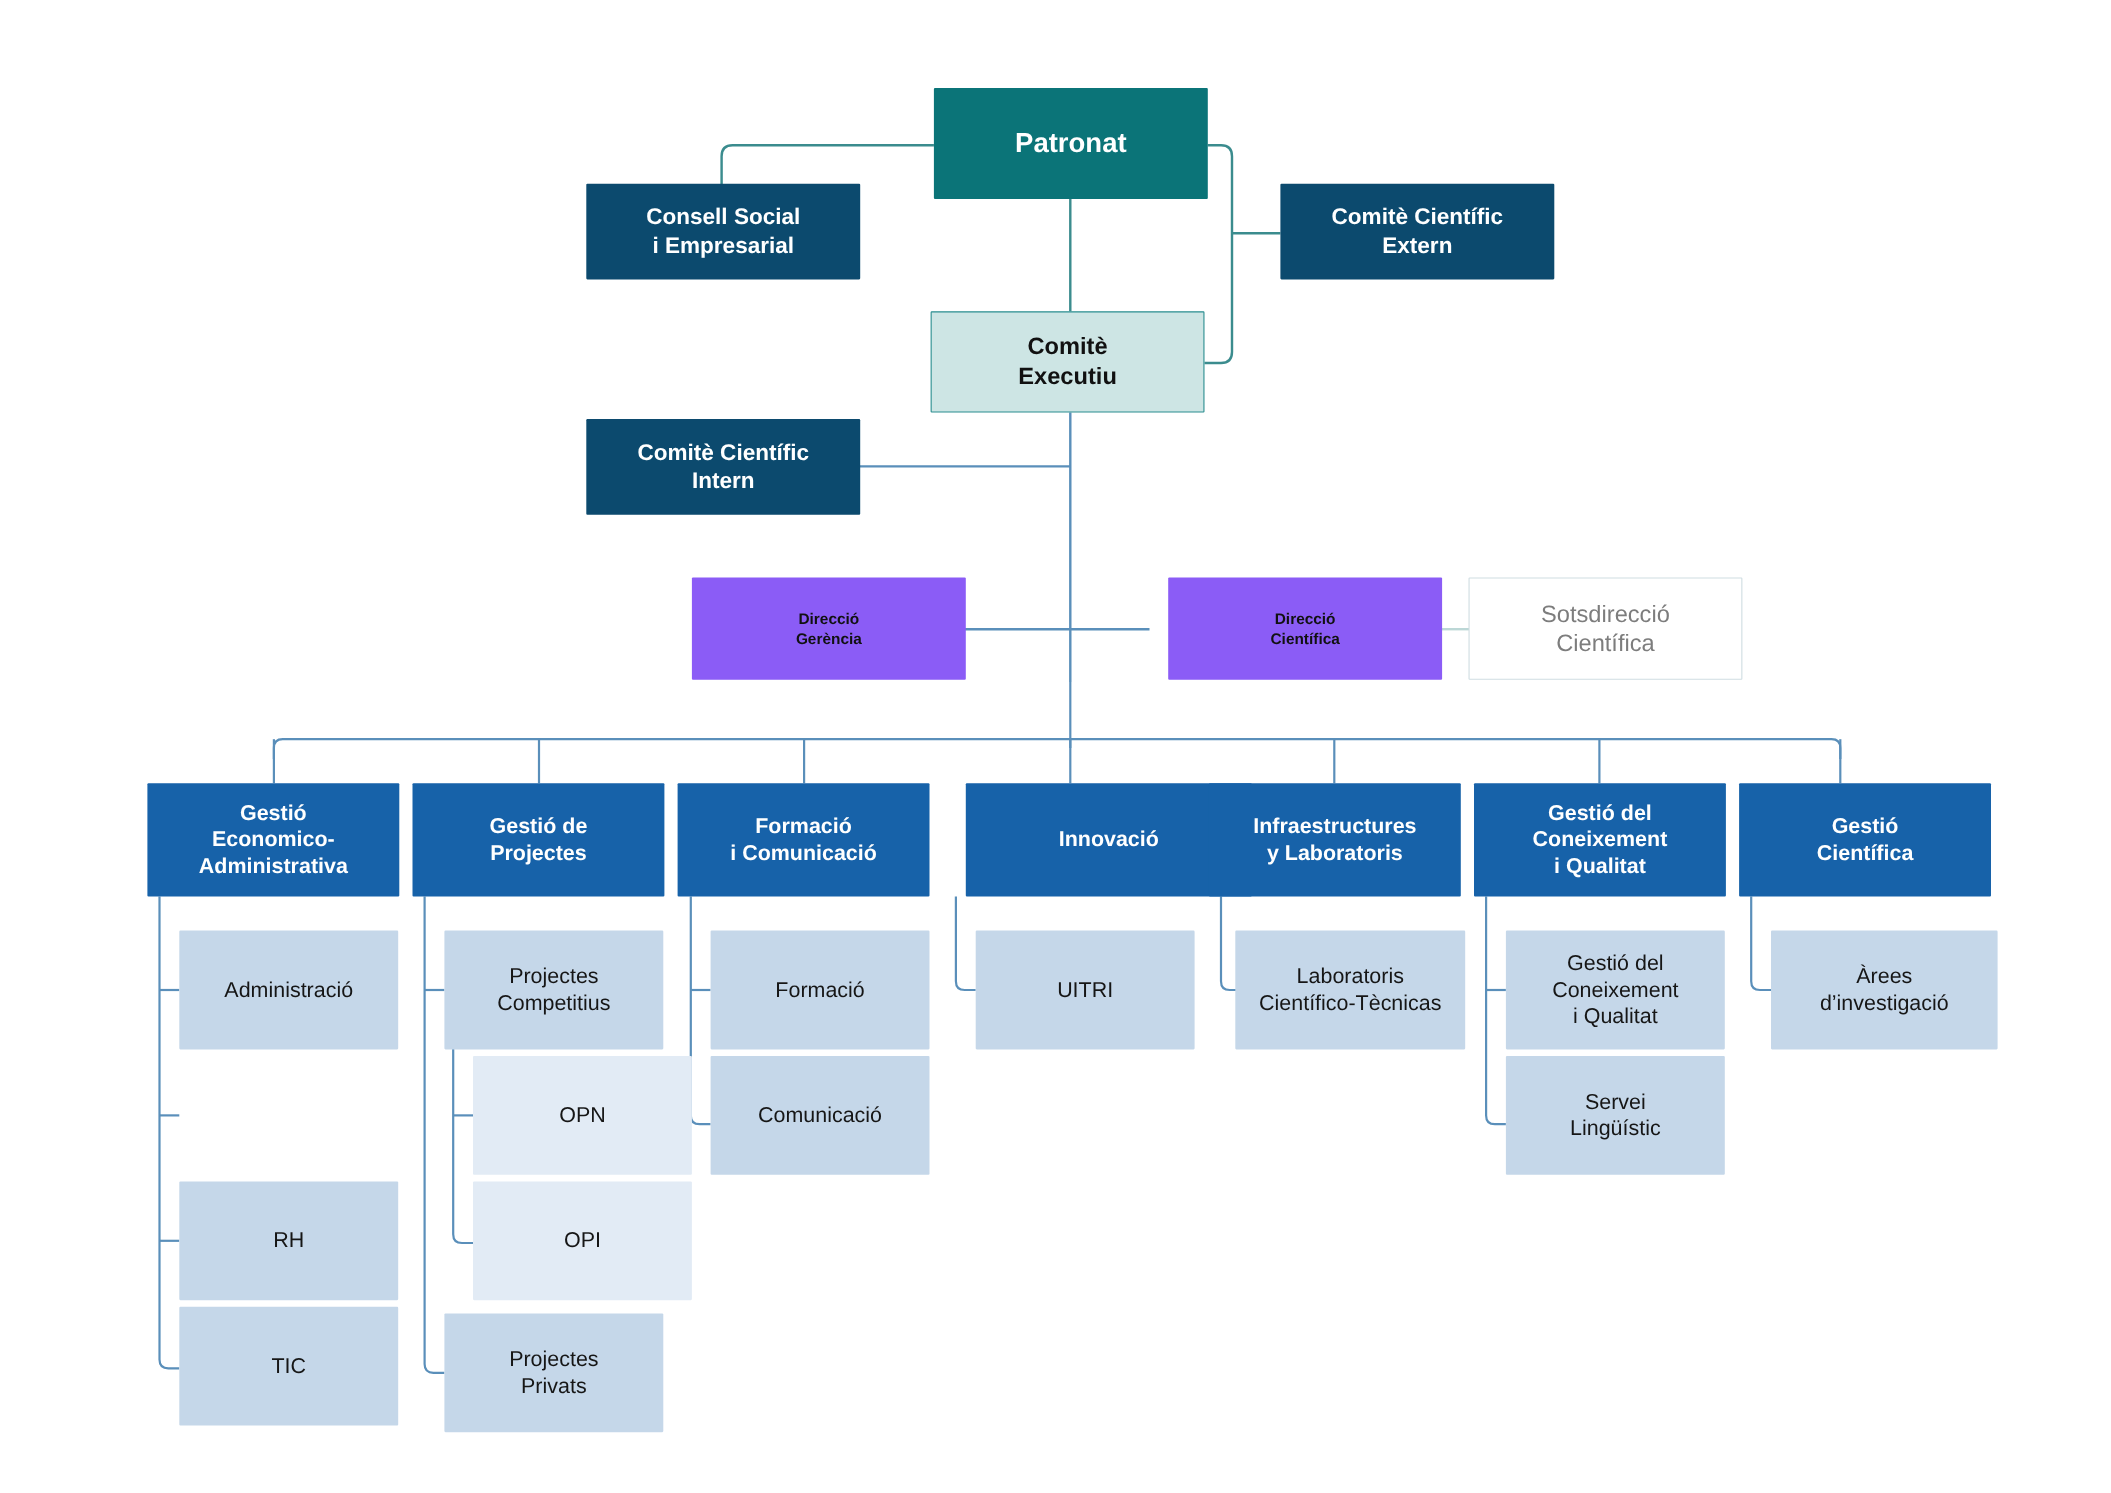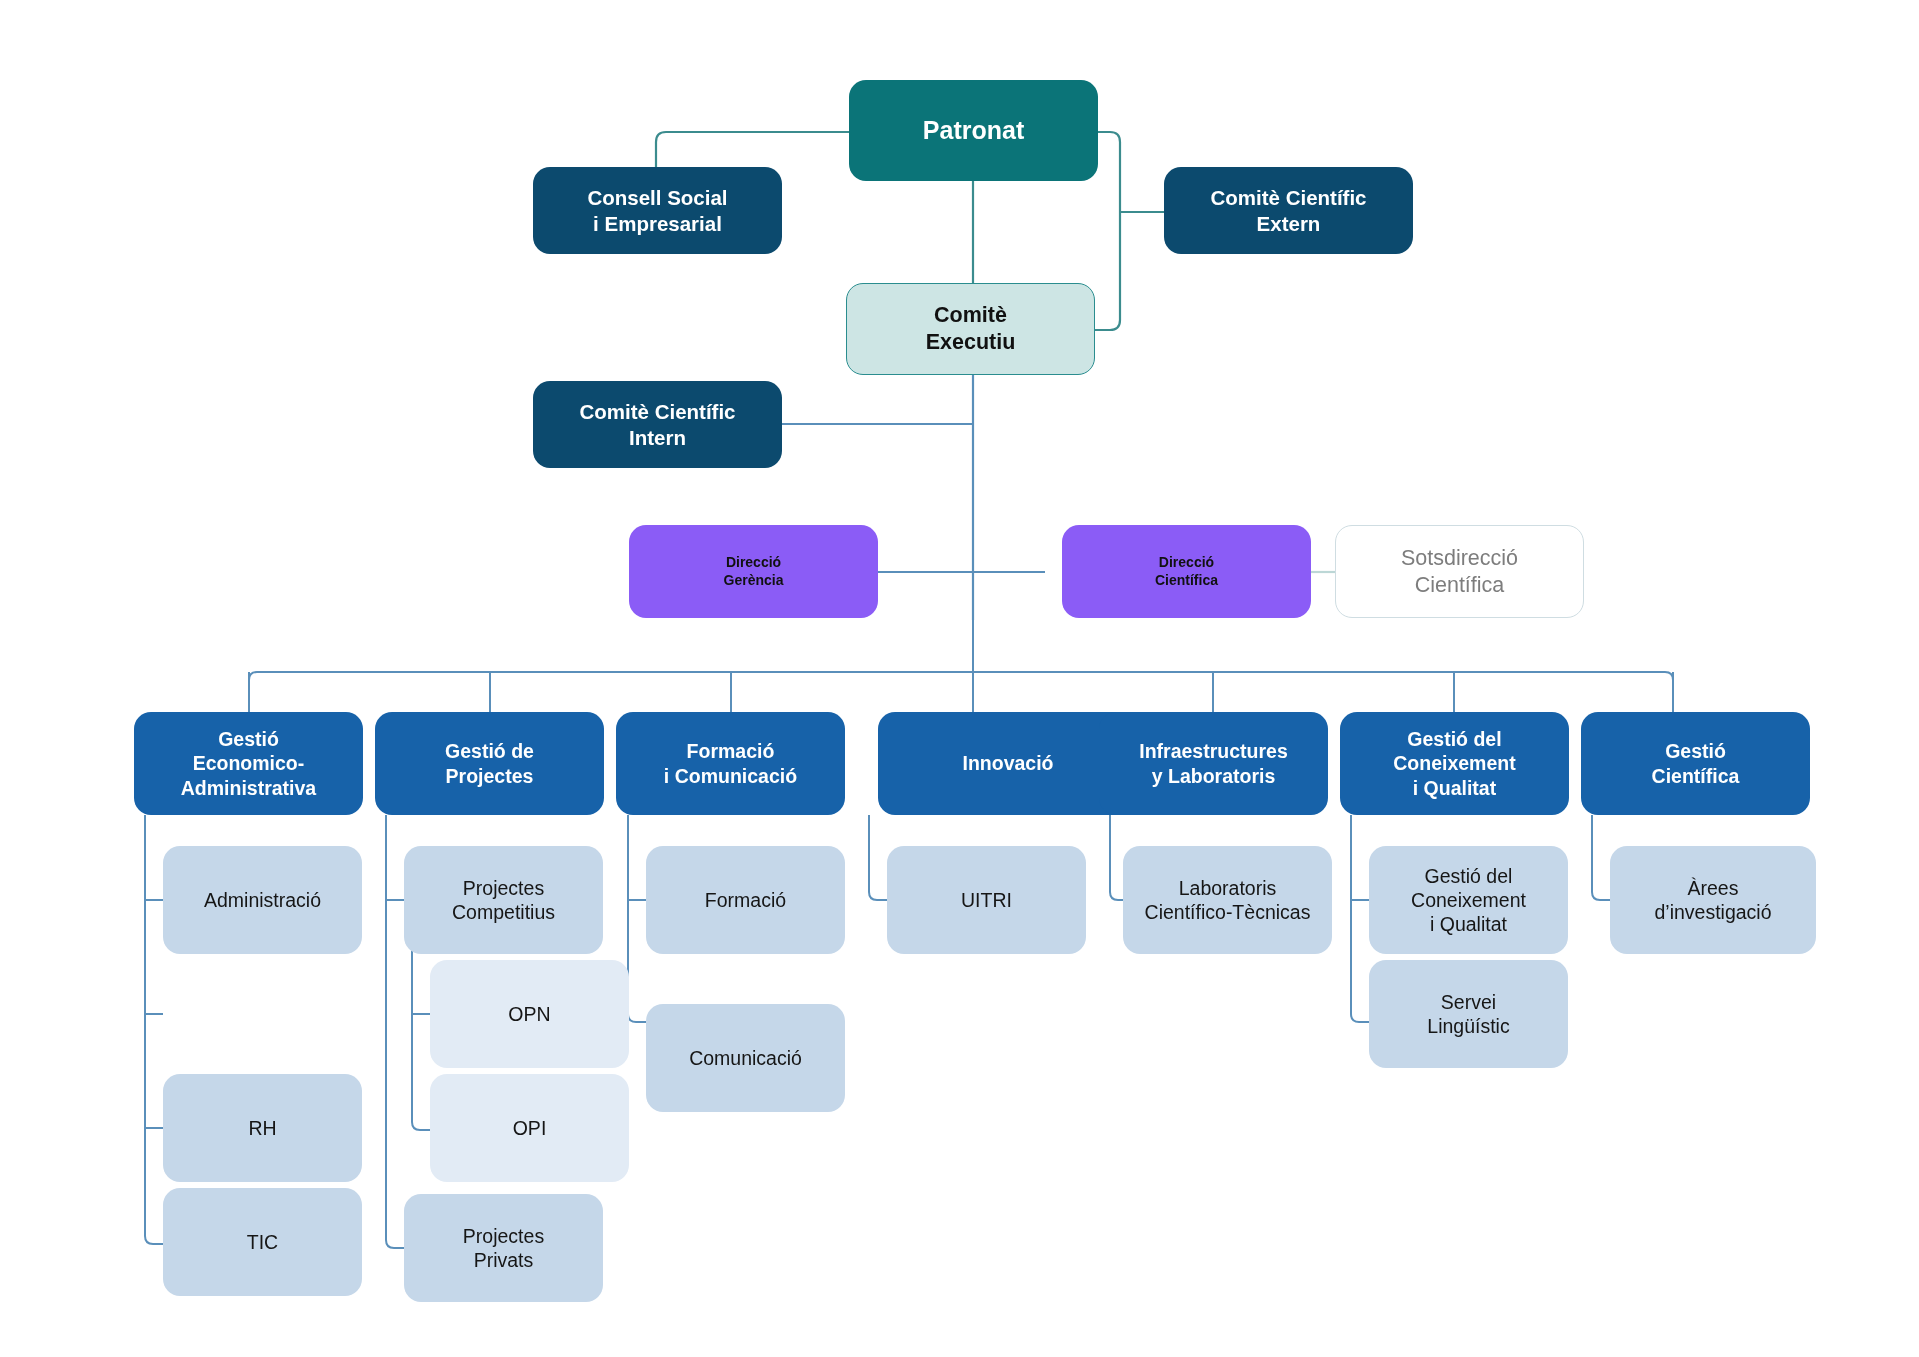--- a/index.html
+++ b/index.html
@@ -26,21 +26,21 @@
     height: 1357px;
     pointer-events: none;
   }
   .node {
     position: absolute;
     box-sizing: border-box;
     display: flex;
     align-items: center;
     justify-content: center;
     text-align: center;
-    border-radius: 17px;
+    border-radius: 1px;
     line-height: 1.24;
     white-space: pre-line;
     z-index: 2;
   }
 
   
   .v-teal-dark {
     background: #0b7478;
     color: #ffffff;
     font-weight: bold;
@@ -200,21 +200,21 @@
   <div class="node v-blue-sub" style="left:163px; top:1188px; width:199px; height:108px;">TIC</div>
 
   <div class="node v-blue-sub" style="left:404px; top:846px; width:199px; height:108px;">Projectes
 Competitius</div>
   <div class="node v-blue-sub2" style="left:430px; top:960px; width:199px; height:108px;">OPN</div>
   <div class="node v-blue-sub2" style="left:430px; top:1074px; width:199px; height:108px;">OPI</div>
   <div class="node v-blue-sub" style="left:404px; top:1194px; width:199px; height:108px;">Projectes
 Privats</div>
 
   <div class="node v-blue-sub" style="left:646px; top:846px; width:199px; height:108px;">Formació</div>
-  <div class="node v-blue-sub" style="left:646px; top:1004px; width:199px; height:108px;">Comunicació</div>
+  <div class="node v-blue-sub" style="left:646px; top:960px; width:199px; height:108px;">Comunicació</div>
 
   <div class="node v-blue-sub" style="left:887px; top:846px; width:199px; height:108px;">UITRI</div>
 
   <div class="node v-blue-sub" style="left:1123px; top:846px; width:209px; height:108px;">Laboratoris
 Científico-Tècnicas</div>
 
   <div class="node v-blue-sub" style="left:1369px; top:846px; width:199px; height:108px;">Gestió del
 Coneixement
 i Qualitat</div>
   <div class="node v-blue-sub" style="left:1369px; top:960px; width:199px; height:108px;">Servei

